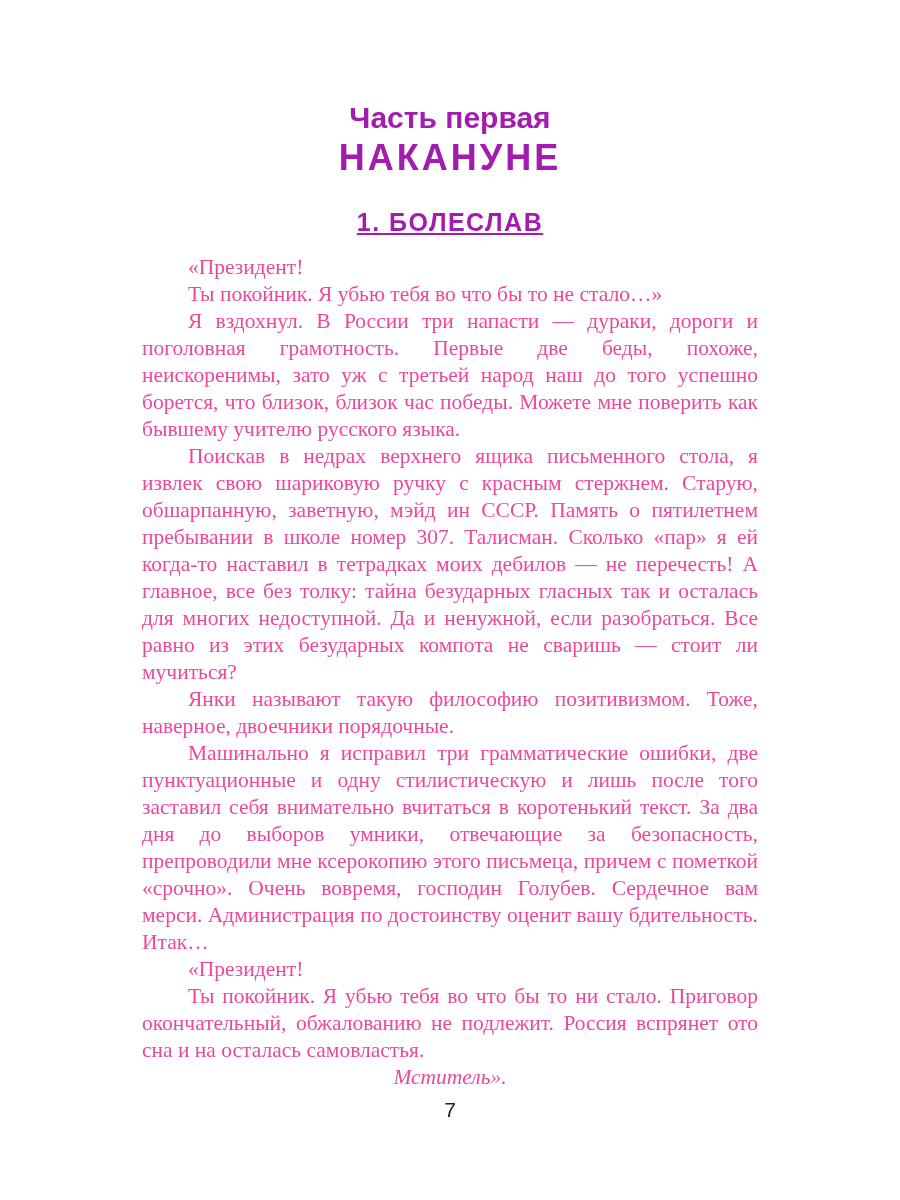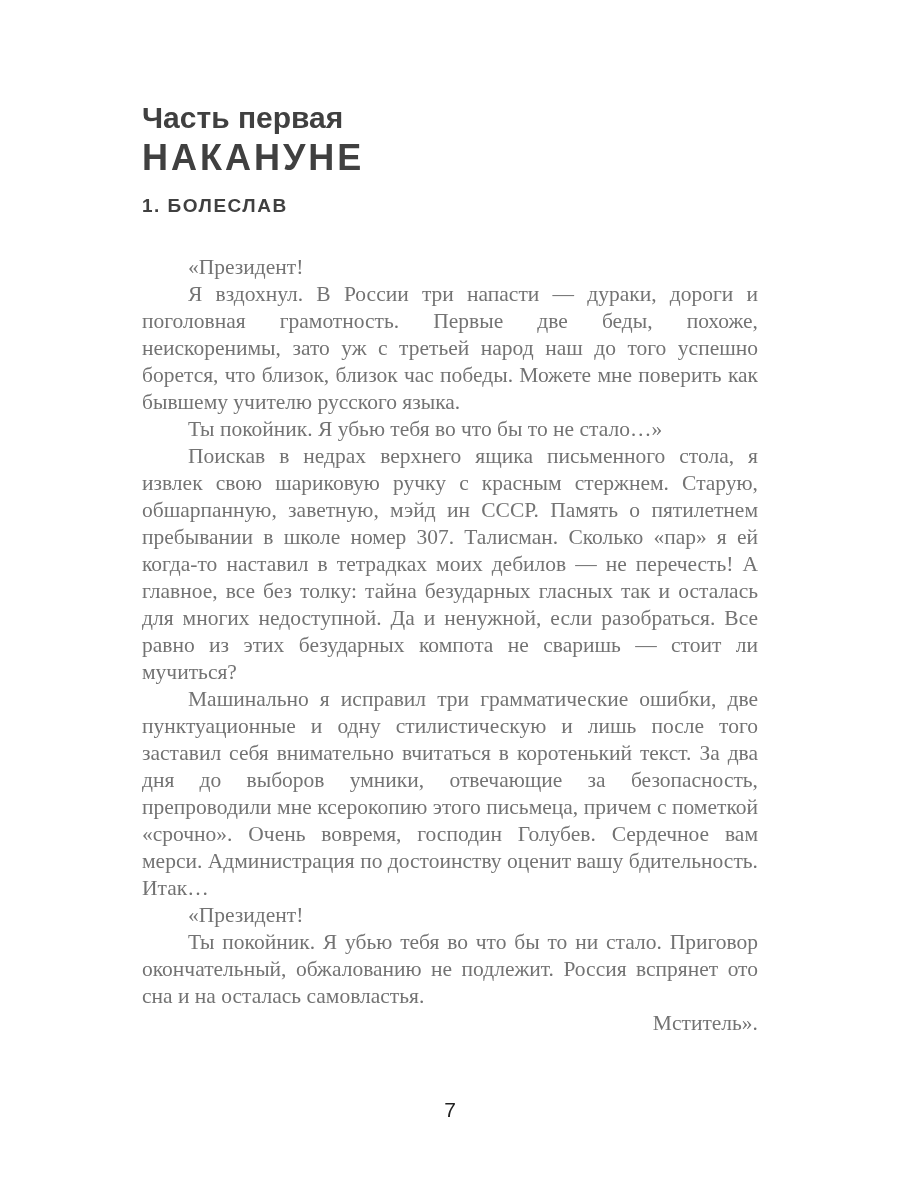--- a/index.html
+++ b/index.html
@@ -18,59 +18,62 @@
     width: 900px;
     height: 1200px;
     background: #ffffff;
     overflow: hidden;
   }
   .headings {
     position: absolute;
     top: 98px;
     left: 142px;
     width: 616px;
+    text-align: center;
     font-family: "Liberation Sans", sans-serif;
     font-weight: 700;
-    color: #404040;
+    color: #a21caf;
   }
   .part-label {
     font-size: 30px;
     line-height: 40px;
   }
   .part-title {
     font-size: 36px;
     line-height: 40px;
     letter-spacing: 3px;
   }
   .chapter-title {
-    margin-top: 12px;
-    font-size: 19px;
+    margin-top: 28px;
+    font-size: 25px;
     line-height: 32px;
     letter-spacing: 1.5px;
+    text-decoration: underline;
   }
   .body-text {
     position: absolute;
     top: 254px;
     left: 142px;
     width: 616px;
     font-size: 21.5px;
     line-height: 27px;
     text-align: justify;
     hyphens: auto;
     -webkit-hyphens: auto;
-    color: #737373;
+    color: #ec4899;
   }
   .body-text p {
     margin: 0;
     padding: 0;
     text-indent: 46px;
   }
   .body-text p.signature {
     text-indent: 0;
-    text-align: right;
+    text-align: center;
+    font-style: italic;
   }
   .page-number {
     position: absolute;
     top: 1098px;
     left: 142px;
     width: 616px;
     text-align: center;
     font-family: "Liberation Sans", sans-serif;
     font-size: 21px;
     line-height: 24px;
@@ -83,23 +86,24 @@
 <div class="book-page">
 
   <div class="headings">
     <div class="part-label">Часть первая</div>
     <div class="part-title">НАКАНУНЕ</div>
     <div class="chapter-title">1. БОЛЕСЛАВ</div>
   </div>
 
   <div class="body-text">
     <p>«Президент!</p>
+    <p>Ты покойник. Я убью тебя во что бы то не стало…»</p>
     <p>Я вздохнул. В России три напасти — дураки, дороги и поголовная грамотность. Первые две беды, похоже, неискоренимы, зато уж с третьей народ наш до того успешно борется, что близок, близок час победы. Можете мне поверить как бывшему учителю русского языка.</p>
-    <p>Ты покойник. Я убью тебя во что бы то не стало…»</p>
     <p>Поискав в недрах верхнего ящика письменного стола, я извлек свою шариковую ручку с красным стержнем. Старую, обшарпанную, заветную, мэйд ин СССР. Память о пятилетнем пребывании в школе номер 307. Талисман. Сколько «пар» я ей когда-то наставил в тетрадках моих дебилов — не перечесть! А главное, все без толку: тайна безударных гласных так и осталась для многих недоступной. Да и ненужной, если разобраться. Все равно из этих безударных компота не сваришь — стоит ли мучиться?</p>
+    <p>Янки называют такую философию позитивизмом. Тоже, наверное, двоечники порядочные.</p>
     <p>Машинально я исправил три грамматические ошибки, две пунктуационные и одну стилистическую и лишь после того заставил себя внимательно вчитаться в коротенький текст. За два дня до выборов умники, отвечающие за безопасность, препроводили мне ксерокопию этого письмеца, причем с пометкой «срочно». Очень вовремя, господин Голубев. Сердечное вам мерси. Администрация по достоинству оценит вашу бдительность. Итак…</p>
     <p>«Президент!</p>
     <p>Ты покойник. Я убью тебя во что бы то ни стало. Приговор окончательный, обжалованию не подлежит. Россия вспрянет ото сна и на осталась самовластья.</p>
     <p class="signature">Мститель».</p>
   </div>
 
   <div class="page-number">7</div>
 
 </div>
 

